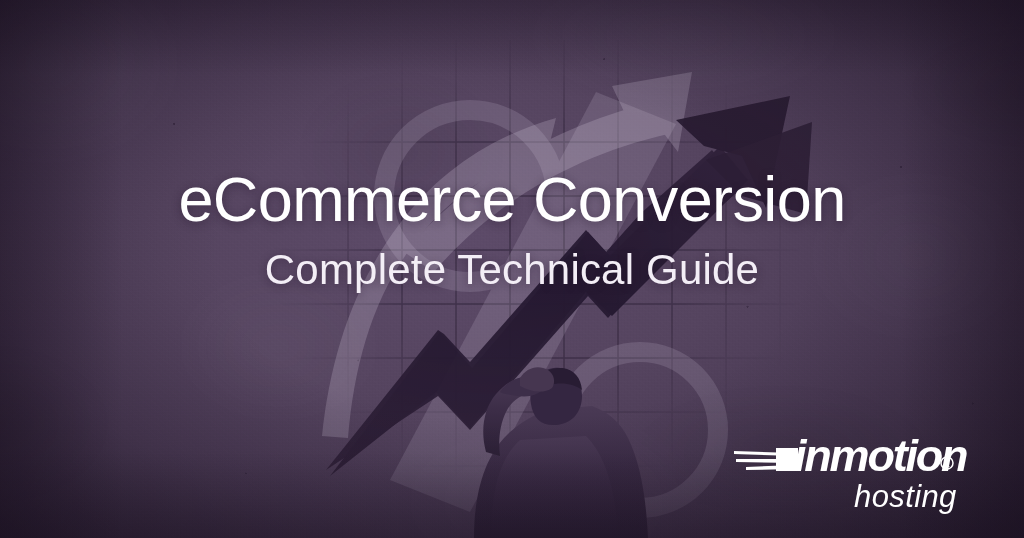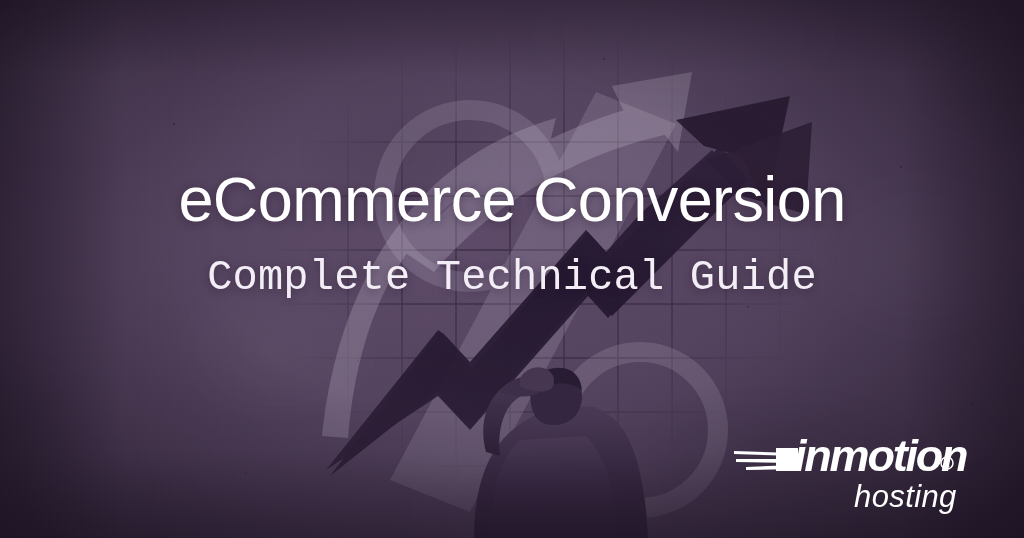--- a/index.html
+++ b/index.html
@@ -80,23 +80,23 @@
     color:#ffffff;
     font-family:"Liberation Sans", sans-serif;
     font-weight:300;
     font-size:63px;
     line-height:66px;
     letter-spacing:-0.6px;
     text-shadow:0 2px 10px rgba(30,16,38,.42);
     white-space:nowrap;
   }
   .subtitle{
-    margin-top:23px;
+    margin-top:15px;
     color:#f3eef6;
-    font-family:Liberation Mono, monospace;
+    font-family:Liberation Sans, sans-serif;
     font-weight:300;
     font-size:42px;
     line-height:46px;
     letter-spacing:.2px;
     text-shadow:0 2px 9px rgba(30,16,38,.40);
     white-space:nowrap;
   }
 
   
   .logo{

